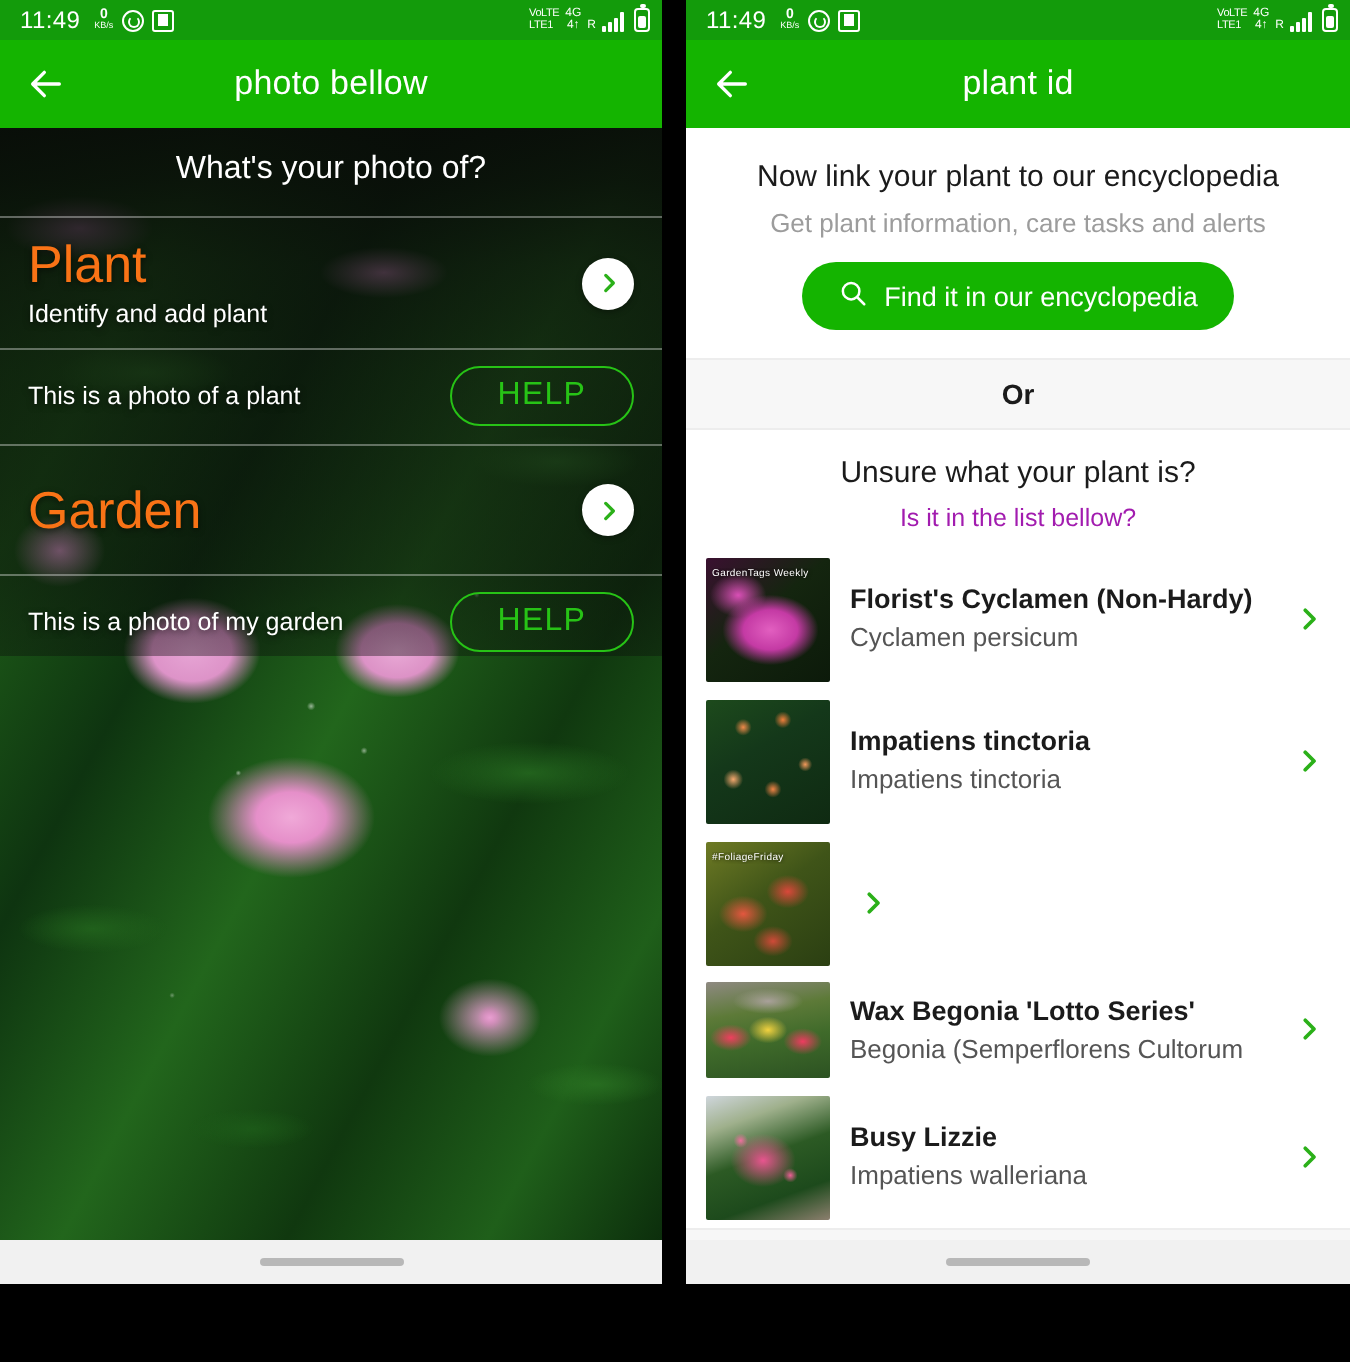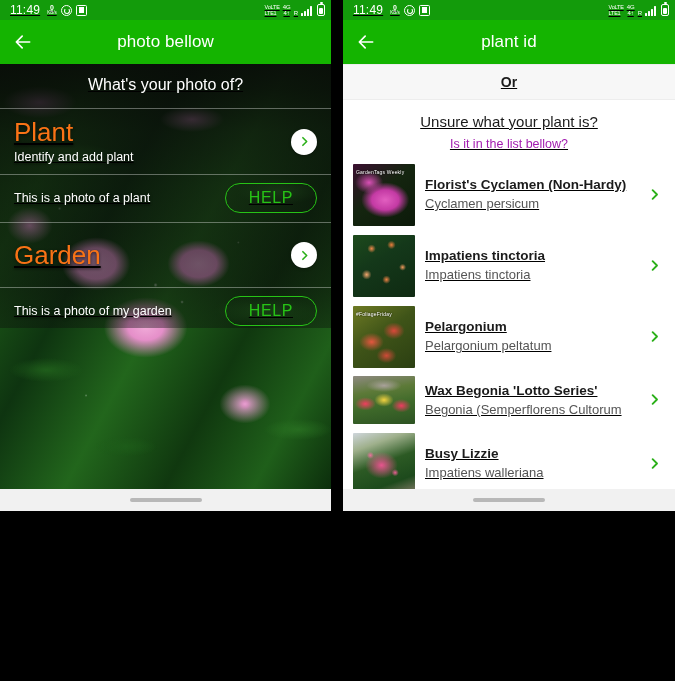--- a/index.html
+++ b/index.html
@@ -12,26 +12,25 @@
   .stage {
     position: relative;
     width: 675px; height: 681px;
     background: #000;
     display: flex;
   }
 
   
   .panel {
     position: relative;
-    height: 511px;
+    height: 642px;
     background: #fff;
     overflow: hidden;
     display: flex;
     flex-direction: column;
-    text-decoration: underline;
   }
   .panel-left  { width: 331px; }
   .gap         { width: 12px; background: #000; height: 681px; flex: 0 0 12px; }
   .panel-right { width: 332px; }
 
   
   .statusbar {
     height: 20px;
     background: #139B0B;
     color: #fff;
@@ -473,20 +472,33 @@
       <div class="back">
         <svg width="20" height="20" viewBox="0 0 24 24" aria-hidden="true">
           <path d="M20 12H4M4 12l7-7M4 12l7 7" fill="none" stroke="#ffffff" stroke-width="2" stroke-linecap="round" stroke-linejoin="round"></path>
         </svg>
       </div>
       <div class="title">plant id</div>
     </div>
 
     <div class="rp-body">
 
+      <div class="rp-top">
+        <div class="rp-head">Now link your plant to our encyclopedia</div>
+        <div class="rp-sub">Get plant information, care tasks and alerts</div>
+        <button class="pill-btn">
+          <span>
+            <svg width="15" height="15" viewBox="0 0 24 24" aria-hidden="true">
+              <circle cx="10.5" cy="10.5" r="6.6" fill="none" stroke="#ffffff" stroke-width="2"></circle>
+              <path d="M15.4 15.4L21 21" stroke="#ffffff" stroke-width="2" stroke-linecap="round"></path>
+            </svg>
+          </span>
+          <span>Find it in our encyclopedia</span>
+        </button>
+      </div>
 
       <div class="or-band">Or</div>
 
       <div class="unsure-wrap">
         <div class="unsure-head">Unsure what your plant is?</div>
         <div class="unsure-sub">Is it in the list bellow?</div>
       </div>
 
       <div class="plant-list">
 
@@ -520,24 +532,20 @@
               <path d="M9 5l7 7-7 7" fill="none" stroke="#2BB019" stroke-width="3" stroke-linecap="round" stroke-linejoin="round"></path>
             </svg>
           </div>
         </div>
 
         <div class="plant-row">
           <div class="thumb t3">
             <span class="tag">#FoliageFriday</span>
             <span class="tagb"></span>
           </div>
-          <div class="row-texts">
-            <div class="row-name">Pelargonium</div>
-            <div class="row-latin">Pelargonium peltatum</div>
-          </div>
           <div class="row-chev">
             <svg width="15" height="15" viewBox="0 0 24 24" aria-hidden="true">
               <path d="M9 5l7 7-7 7" fill="none" stroke="#2BB019" stroke-width="3" stroke-linecap="round" stroke-linejoin="round"></path>
             </svg>
           </div>
         </div>
 
         <div class="plant-row" style="height:56px;overflow:hidden;">
           <div class="thumb t5" style="height:48px;flex-basis:62px;">
             <span class="tag"></span>

